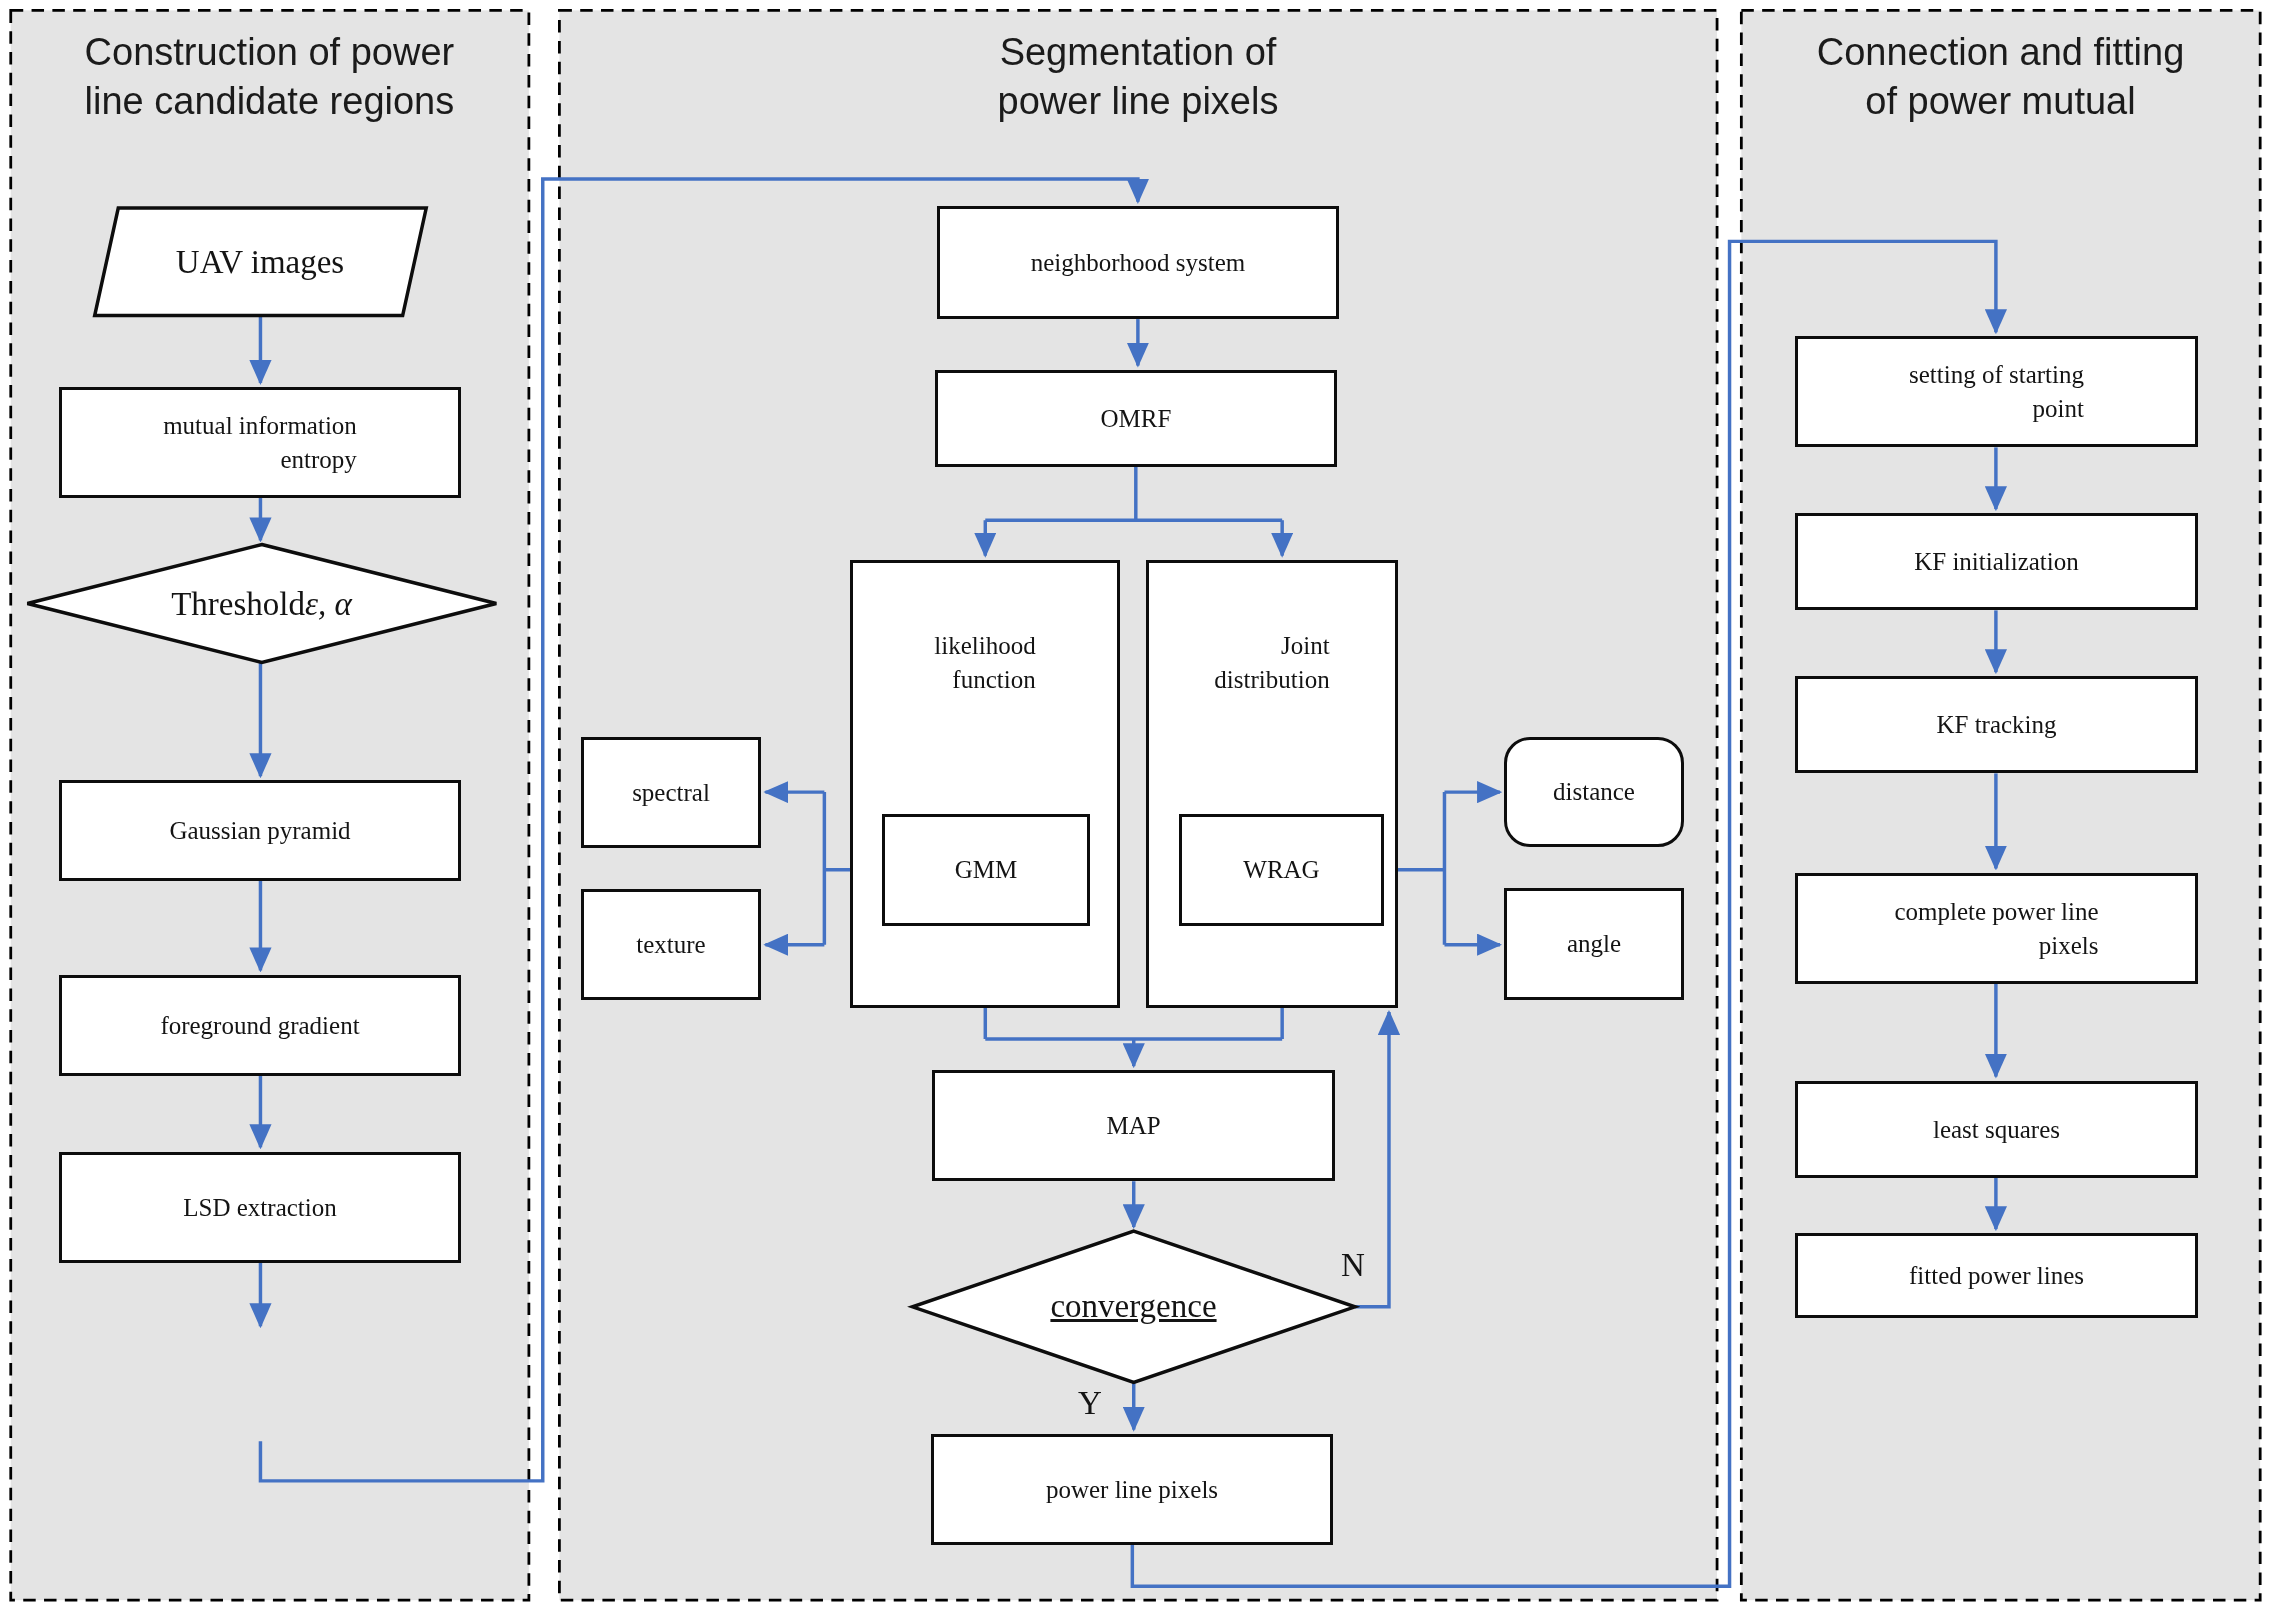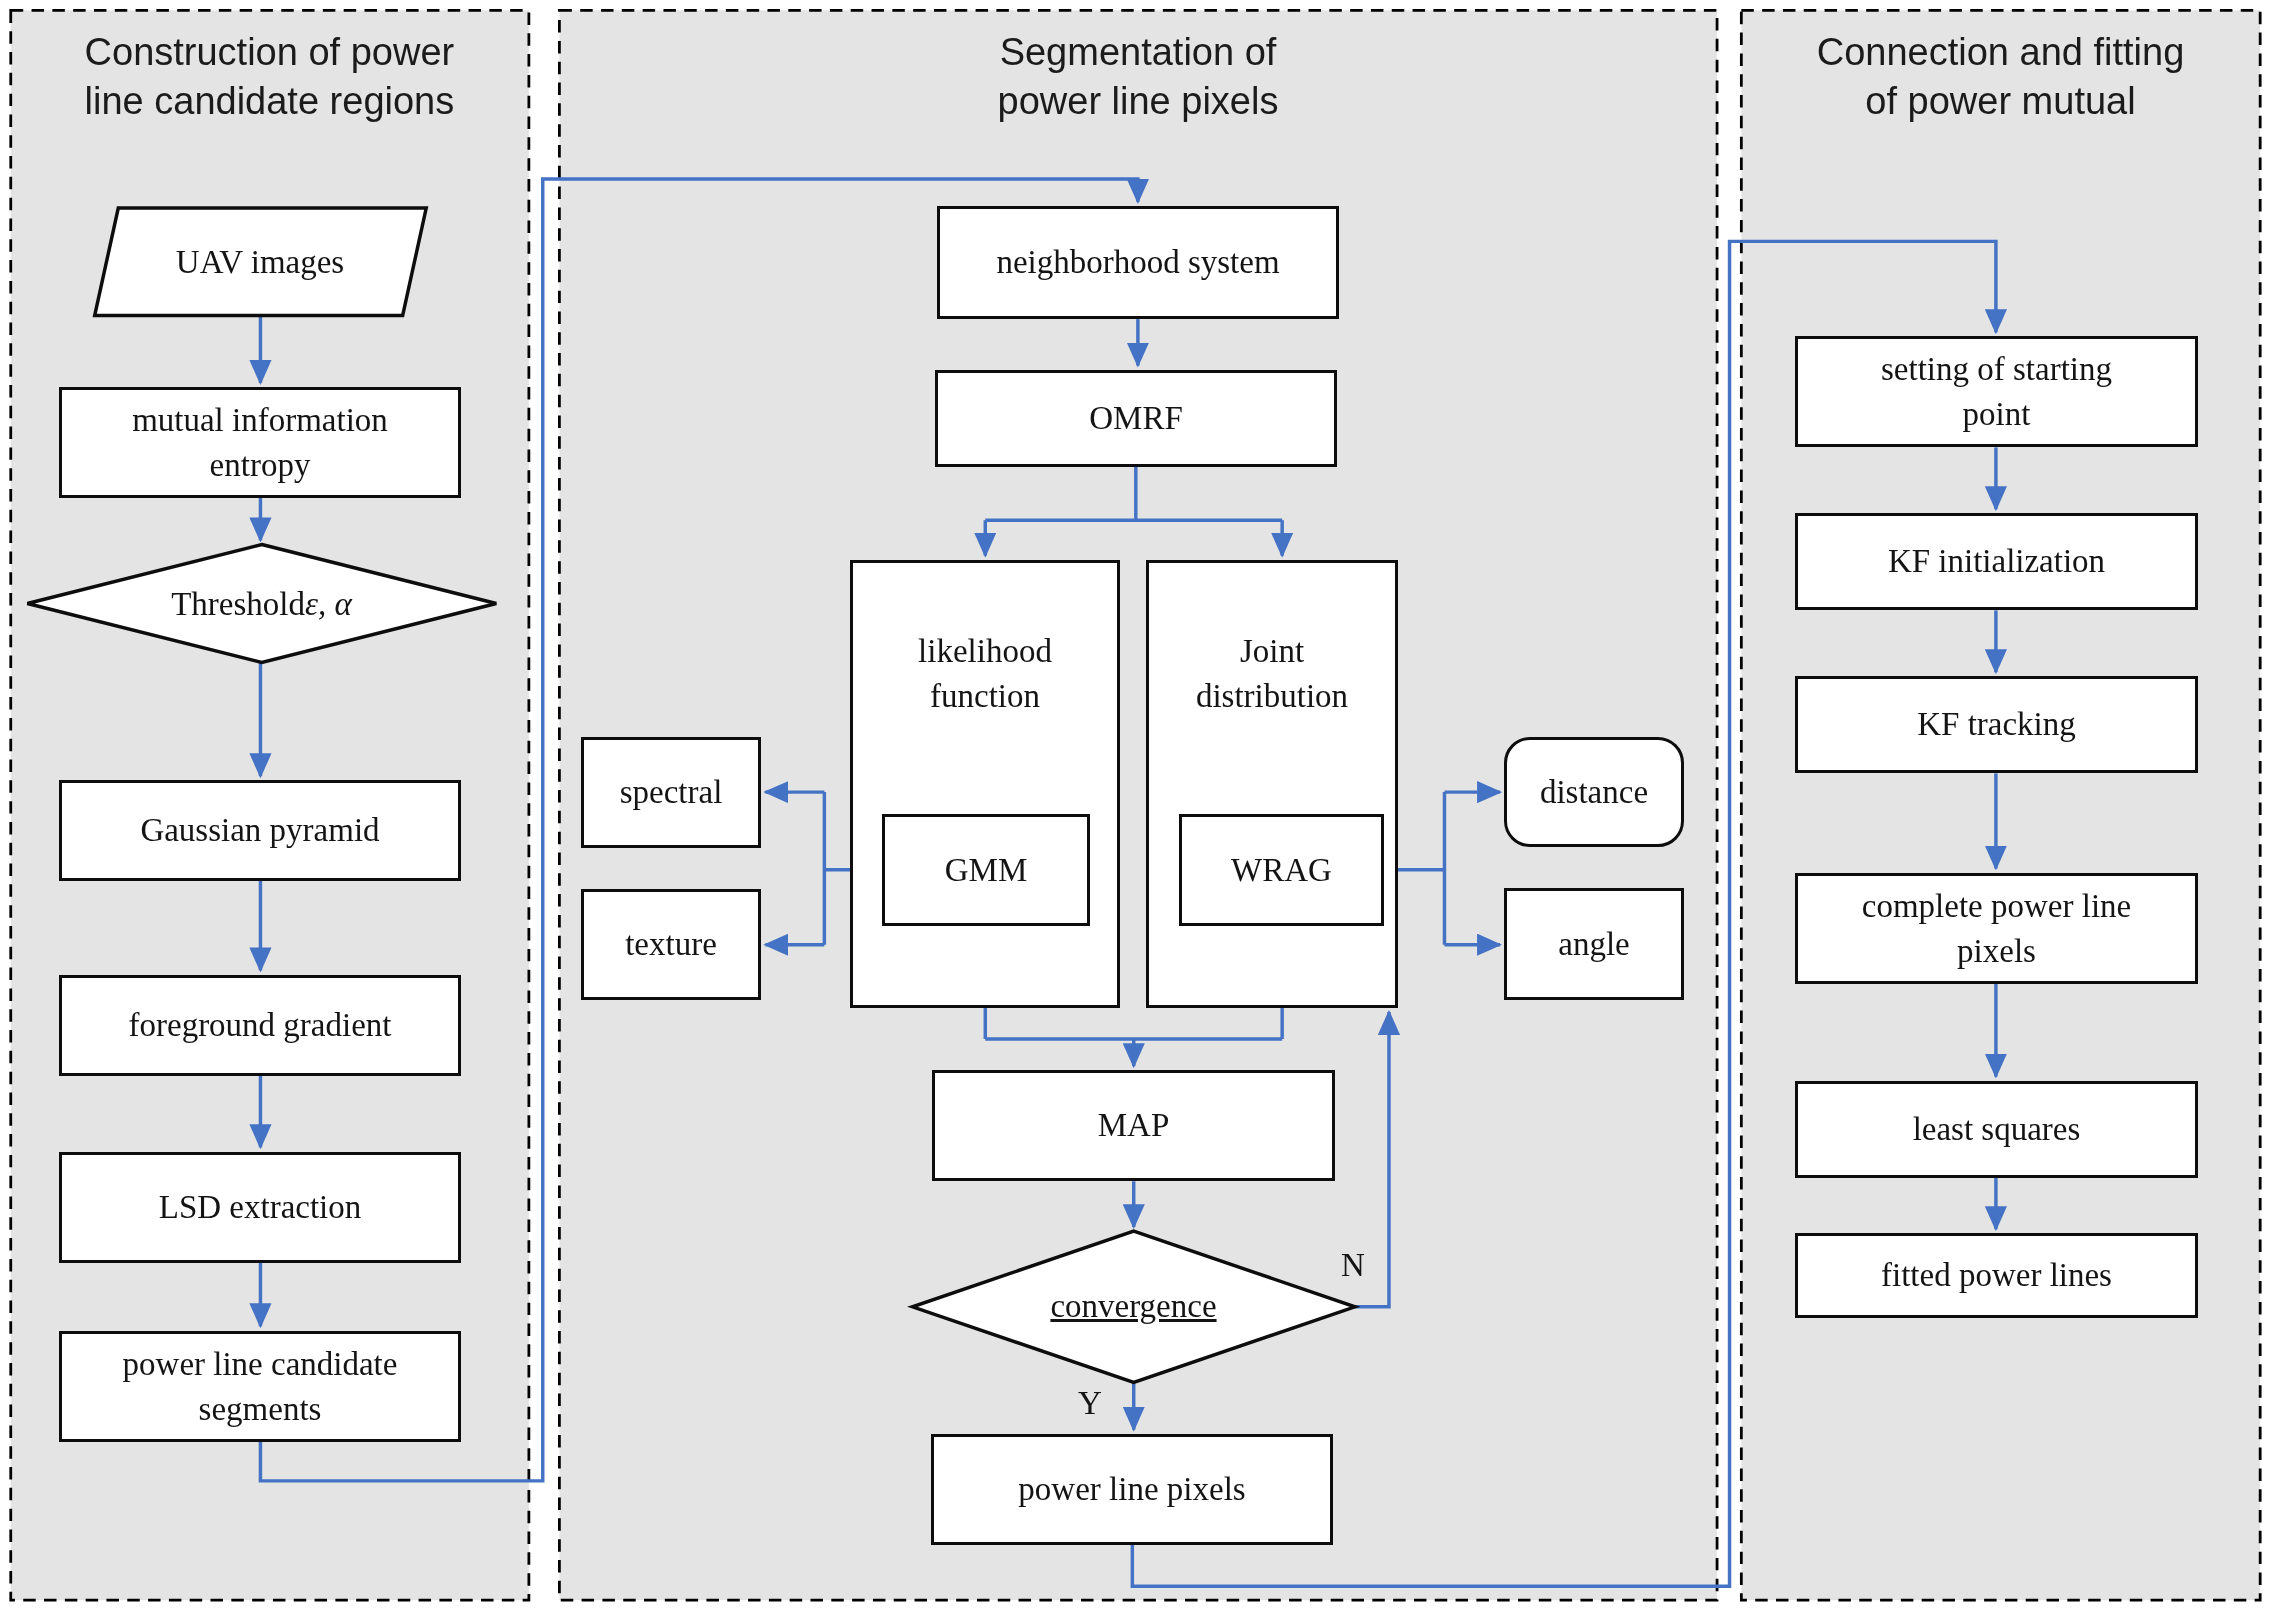--- a/index.html
+++ b/index.html
@@ -15,21 +15,21 @@
   svg.layer{position:absolute;left:0;top:0;width:2273px;height:1621px;}
   .panel-rect{fill:var(--panel-bg);stroke:#000;stroke-width:4;stroke-dasharray:18 12;}
   .conn{stroke:var(--accent);stroke-width:5;fill:none;}
   .arrowfill{fill:var(--accent);}
   .shape{fill:#ffffff;stroke:var(--line);stroke-width:5;}
   .title{position:absolute;text-align:center;white-space:pre-line;
          font-family:"Liberation Sans","DejaVu Sans",sans-serif;
          font-size:38px;line-height:1.28;color:#1b1b1b;}
   .box{position:absolute;box-sizing:border-box;background:#ffffff;
        border:3.5px solid var(--line);display:flex;align-items:center;justify-content:center;
-       text-align:center;white-space:pre-line;font-size:33px;line-height:1.35;}
+       text-align:right;white-space:pre-line;font-size:25px;line-height:1.35;}
   .box.tall{align-items:flex-start;padding-top:66px;}
   .shape-label{position:absolute;display:flex;align-items:center;justify-content:center;
        text-align:center;white-space:pre-line;font-size:33px;line-height:1.35;}
   .branch-label{position:absolute;width:62px;text-align:center;font-size:33px;}
   .sym{font-style:italic;}
 </style>
 </head>
 <body>
 
 <div id="stage">
@@ -95,22 +95,20 @@
 entropy</div>
 
   <div class="shape-label" style="left:27px;top:545px;width:469px;height:118px;"><span>Threshold </span><span class="sym">ε, α</span></div>
 
   <div class="box" style="left:59px;top:780px;width:402px;height:101px;">Gaussian pyramid</div>
 
   <div class="box" style="left:59px;top:975px;width:402px;height:101px;">foreground gradient</div>
 
   <div class="box" style="left:59px;top:1152px;width:402px;height:111px;">LSD extraction</div>
 
-  <div class="box" style="left:59px;top:1331px;width:402px;height:111px;">power line candidate
-segments</div>
 
   <div class="title" style="left:559px;top:28px;width:1158px;">Segmentation of
 power line pixels</div>
 
   <div class="box" style="left:937px;top:206px;width:402px;height:113px;">neighborhood system</div>
 
   <div class="box" style="left:935px;top:370px;width:402px;height:97px;">OMRF</div>
 
   <div class="box tall" style="left:850px;top:560px;width:270px;height:448px;">likelihood
 function</div>

